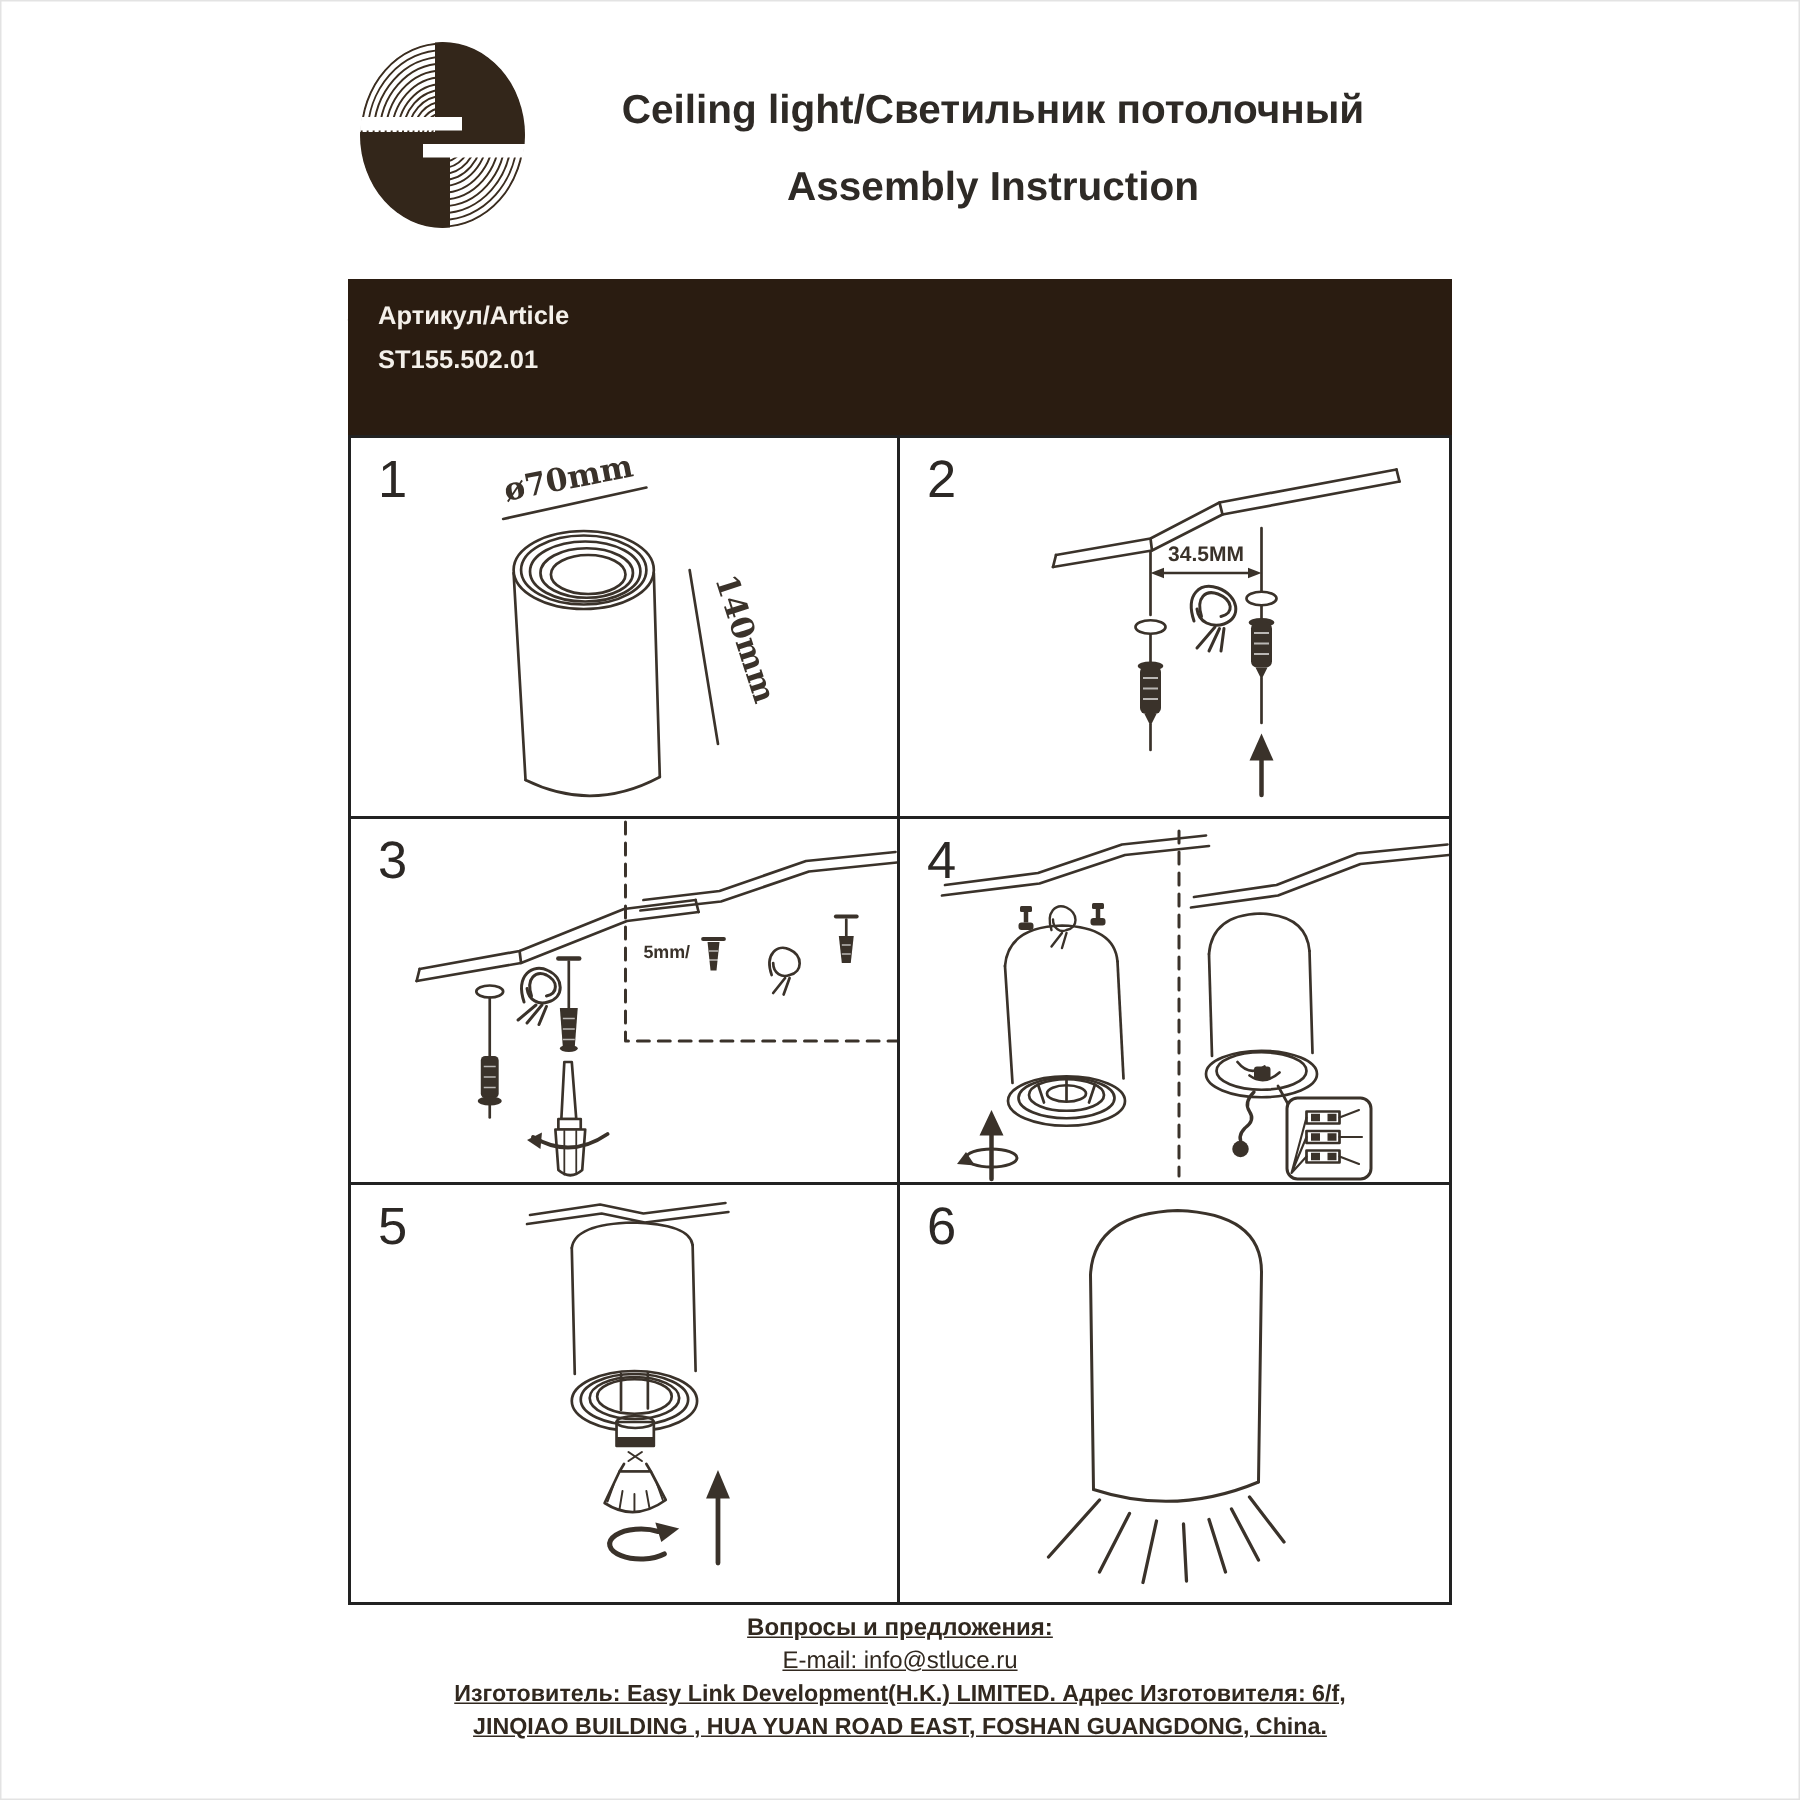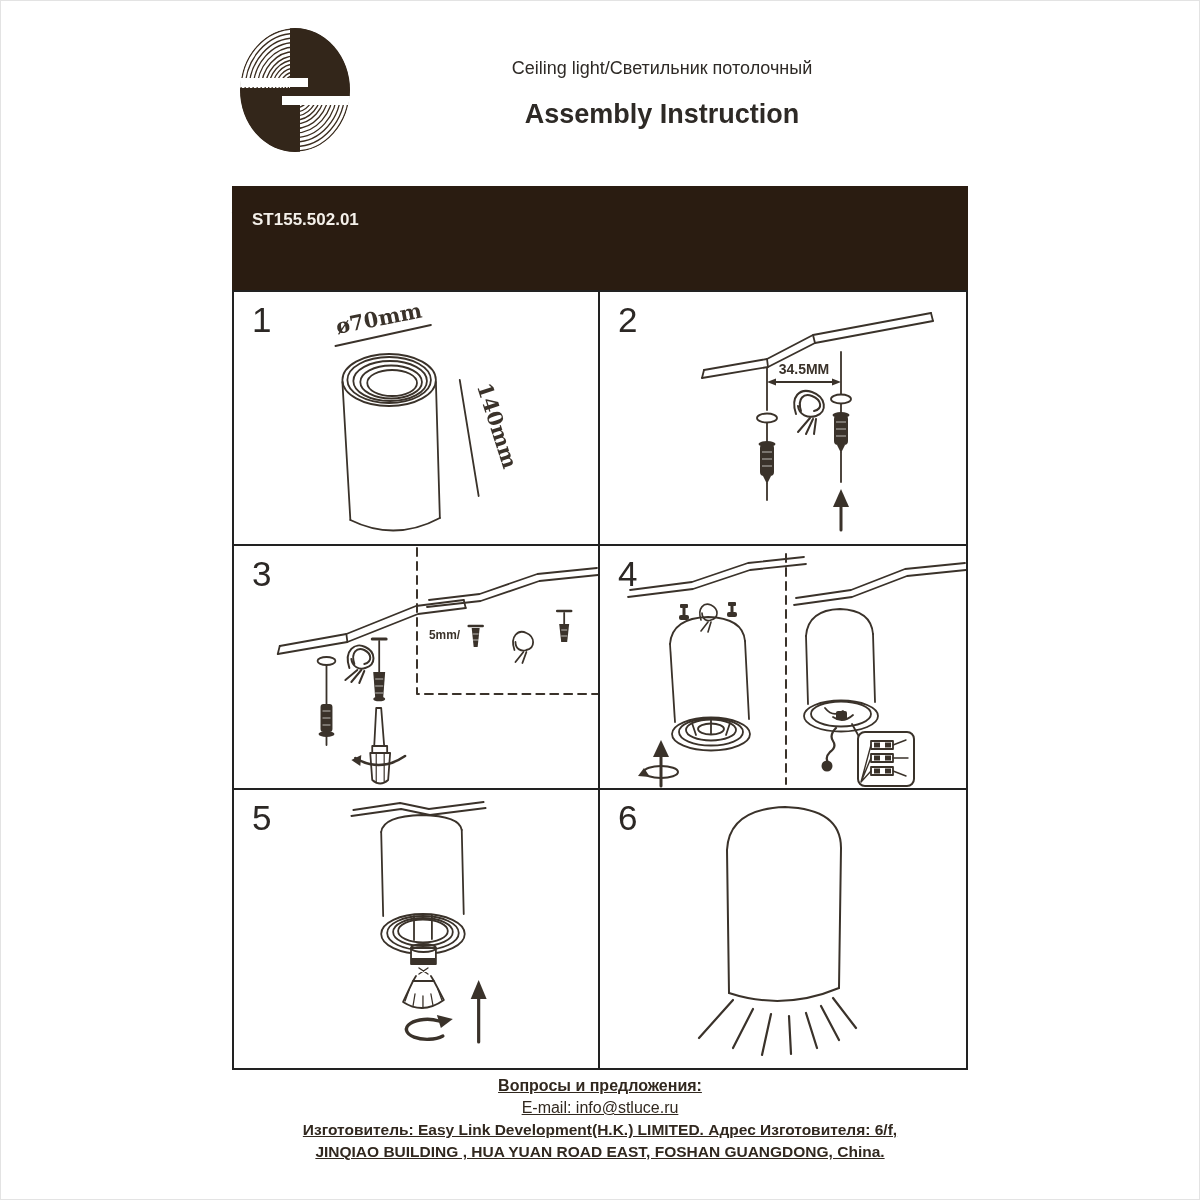--- a/index.html
+++ b/index.html
@@ -6,21 +6,21 @@
   .sheet{
     position:relative;width:1200px;height:1200px;background:#ffffff;
     font-family:"Liberation Sans",sans-serif;color:#2e2a26;overflow:hidden;
     box-shadow:inset 0 0 0 1px #e3e3e3;
   }
   
   .logo{position:absolute;left:238px;top:26px;width:114px;height:130px;}
   .brand{position:absolute;left:231px;top:148px;font-size:27px;font-weight:bold;
     letter-spacing:1px;color:#362b1f;margin-top:46px;}
   .titles{position:absolute;left:356px;top:58px;width:612px;text-align:center;}
-  .title-1{font-size:18px;font-weight:normal;color:#2e2a26;}
+  .title-1{font-size:27px;font-weight:bold;color:#2e2a26;}
   .title-2{font-size:27px;font-weight:bold;color:#2e2a26;margin-top:20px;}
   
   .article-bar{position:absolute;left:232px;top:186px;width:736px;height:104px;
     background:#2a1c11;box-sizing:border-box;padding:15px 20px;}
   .article-label{color:#f4f0ea;font-size:17px;font-weight:bold;}
   .article-value{color:#f4f0ea;font-size:17px;font-weight:bold;margin-top:9px;}
   
   .grid{position:absolute;left:232px;top:290px;width:736px;height:780px;
     display:grid;grid-template-columns:1fr 1fr;grid-template-rows:254px 244px 1fr;
     border:2px solid #222222;box-sizing:border-box;background:#ffffff;}
@@ -73,20 +73,21 @@
     </g>
   </svg>
   <div class="brand">ST LUCE</div>
 
   <div class="titles">
     <div class="title-1">Ceiling light/Светильник потолочный</div>
     <div class="title-2">Assembly Instruction</div>
   </div>
 
   <div class="article-bar">
+    <div class="article-label">Артикул/Article</div>
     <div class="article-value">ST155.502.01</div>
   </div>
 
   <div class="grid">
 
     <div class="panel">
       <span class="pnum">1</span>
       <svg viewBox="0 0 366 252" preserveAspectRatio="none">
         <g fill="none" stroke="#3a322a" stroke-width="1.8" stroke-linecap="round" stroke-linejoin="round">
           <g>

